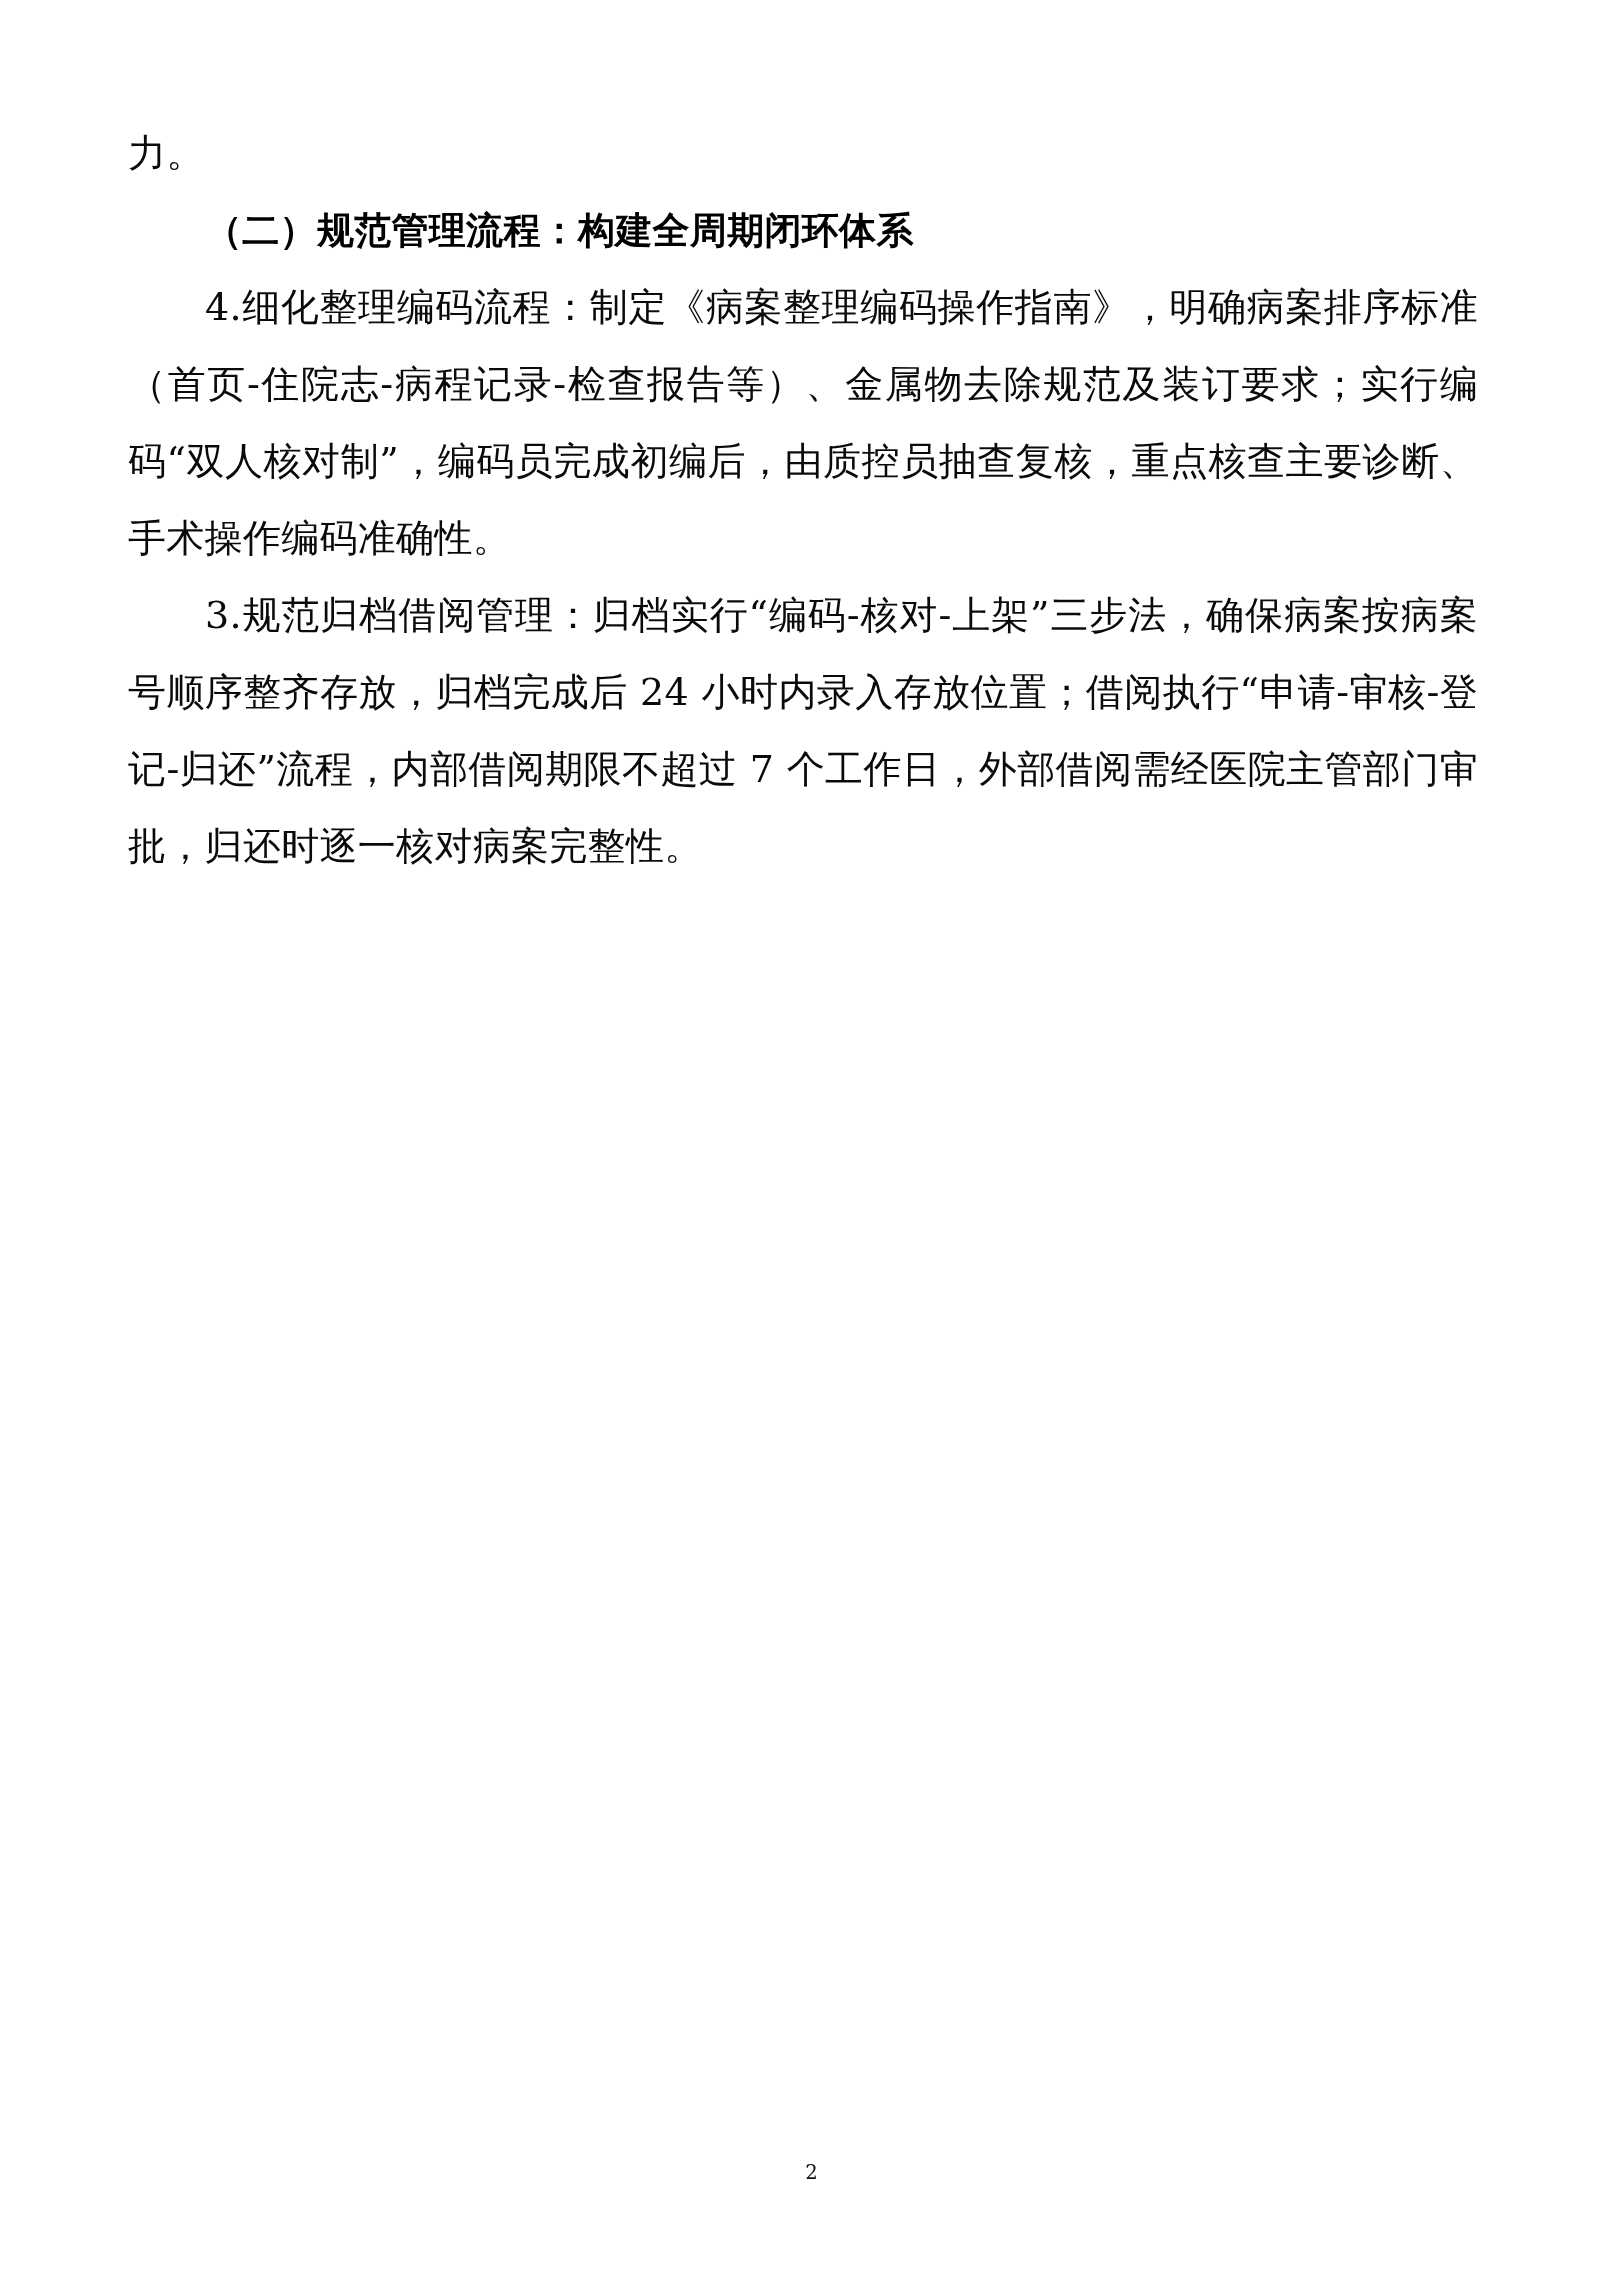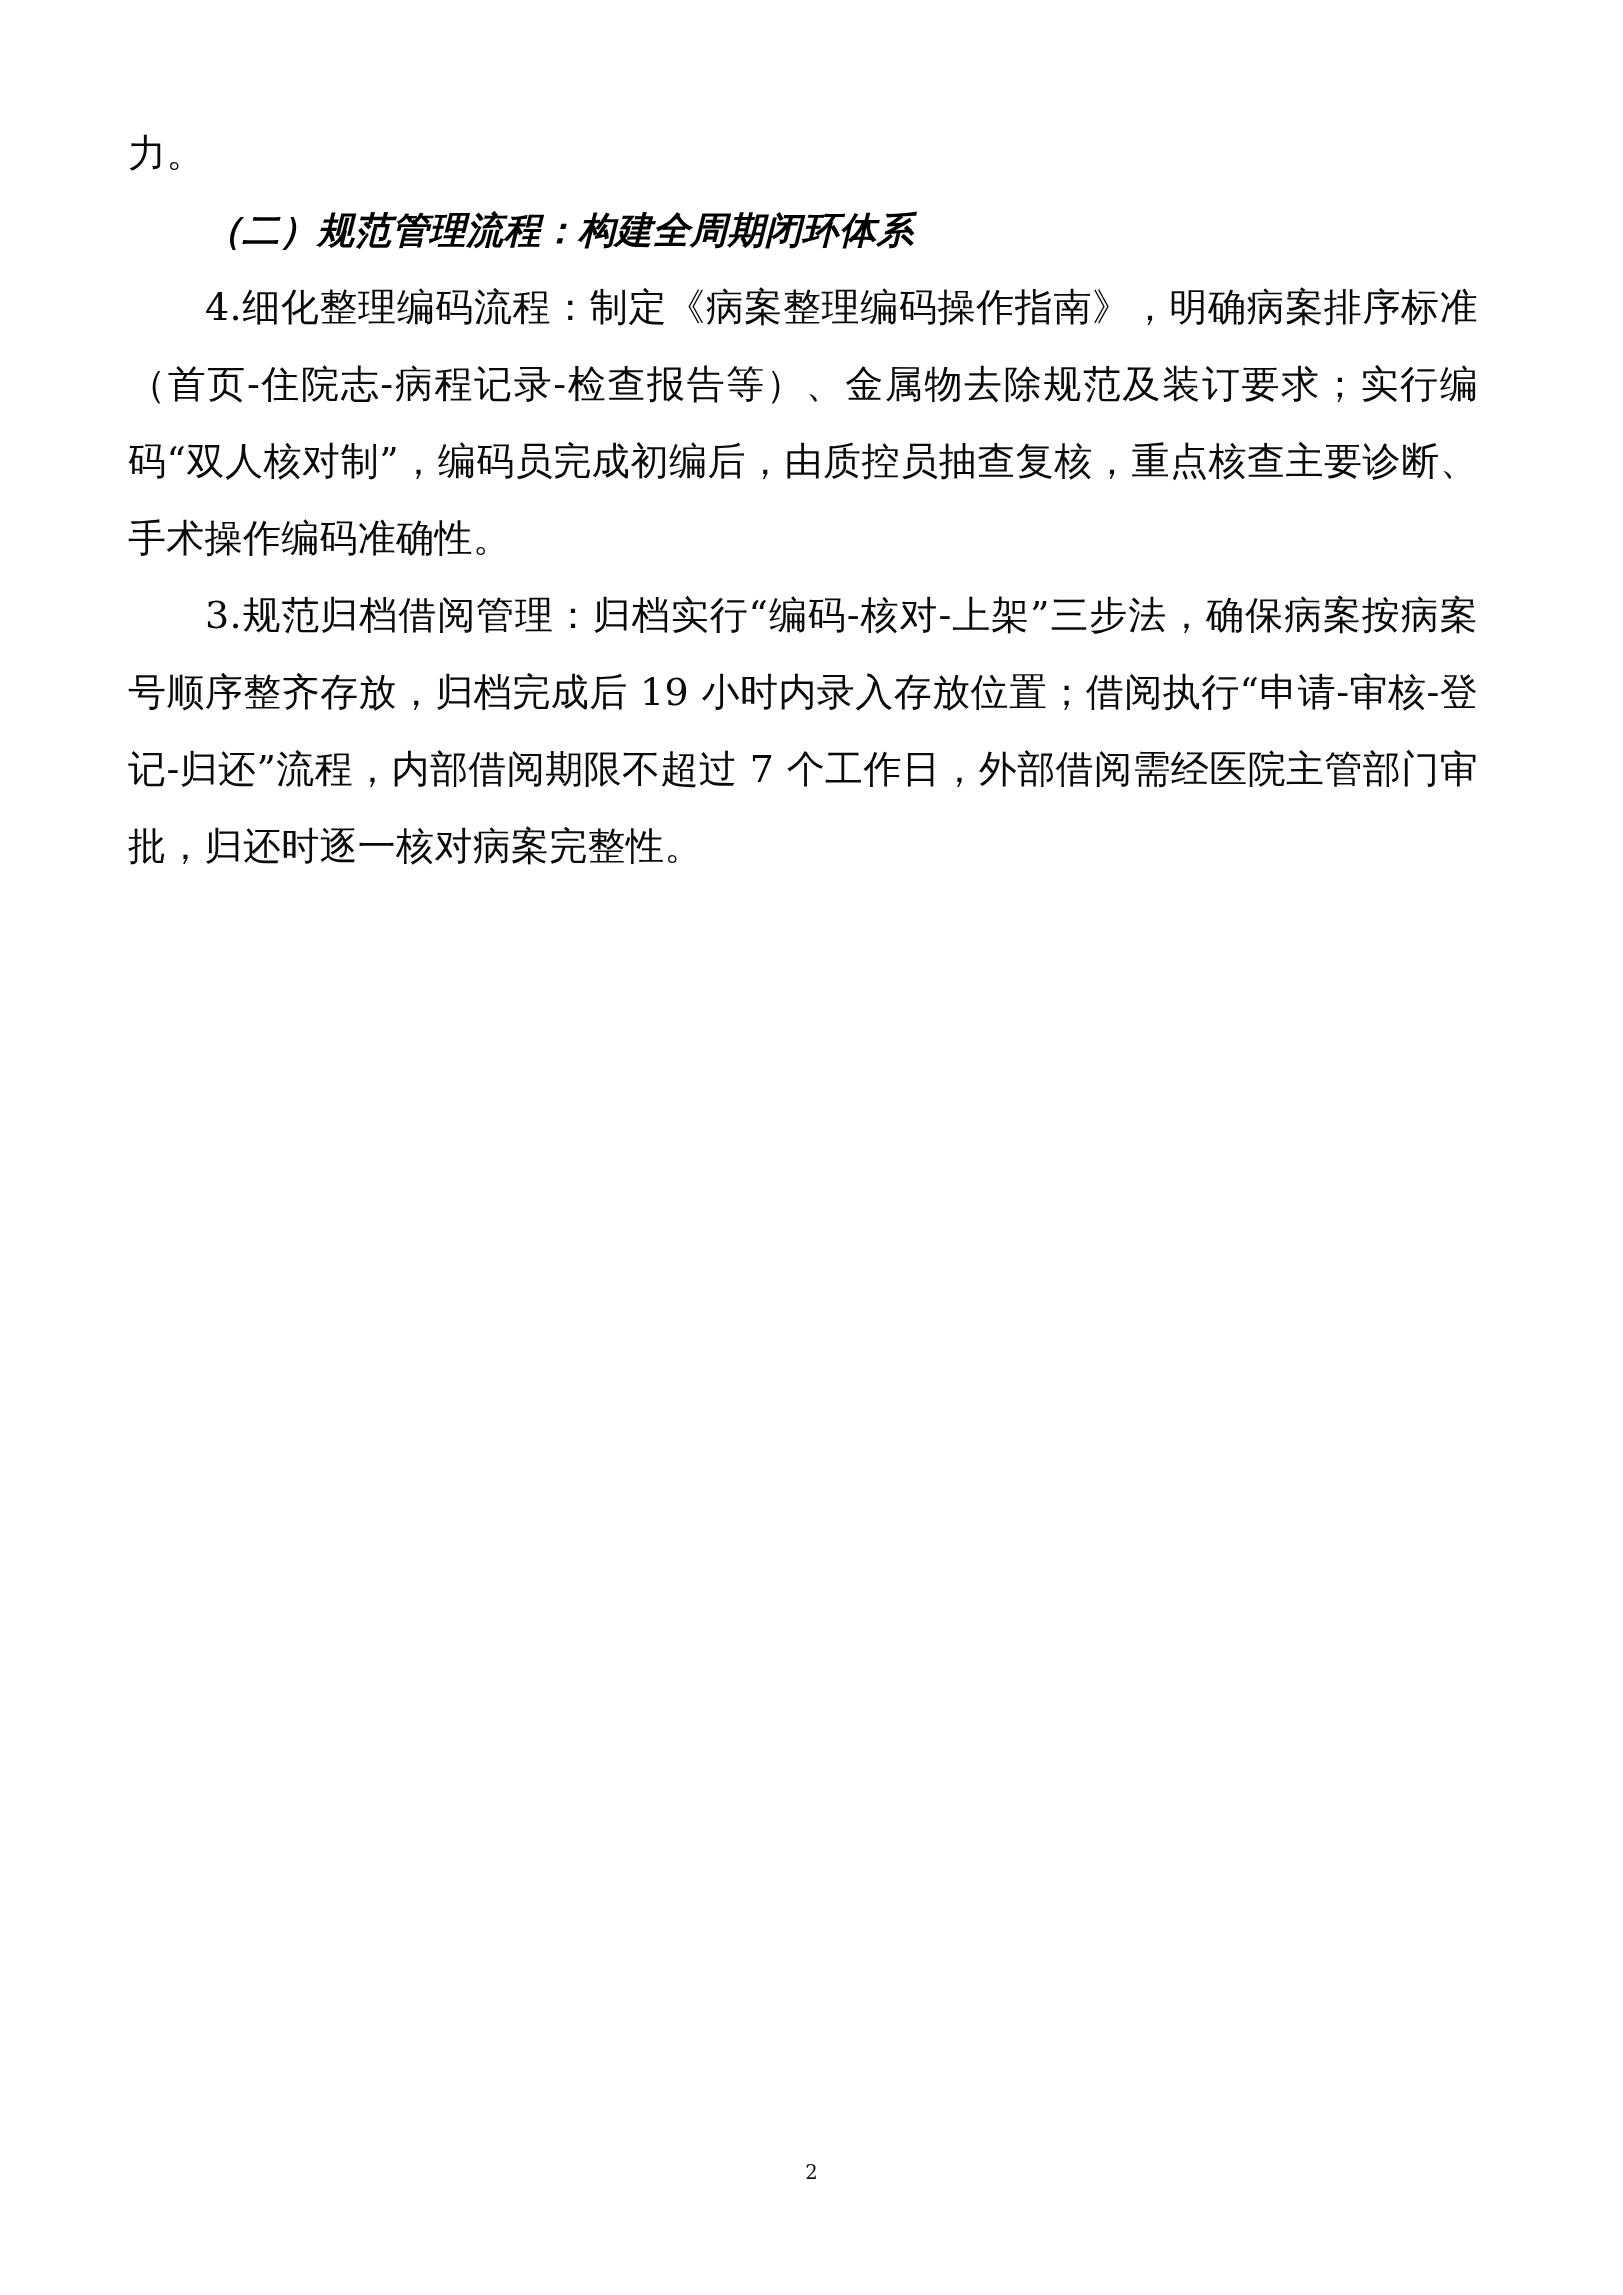--- a/index.html
+++ b/index.html
@@ -43,21 +43,20 @@
   .heading {
     font-family: "DejaVu Sans", "Liberation Sans", sans-serif;
     font-size: 37px;
     line-height: 77px;
     color: #000000;
     font-weight: 700;
     text-indent: 77px;
     margin: 0;
     letter-spacing: 0.3px;
     text-align: left;
-    font-style: italic;
   }
   .page-number {
     position: absolute;
     left: 0;
     right: 0;
     top: 2160px;
     text-align: center;
     font-family: "DejaVu Serif", "Liberation Serif", serif;
     font-size: 19.6px;
     color: #101010;
@@ -71,21 +70,21 @@
   <div class="content">
 
     <p class="para noindent">力。</p>
 
 
     <p class="heading">（二）规范管理流程：构建全周期闭环体系</p>
 
 
     <p class="para">4.细化整理编码流程：制定《病案整理编码操作指南》，明确病案排序标准（首页-住院志-病程记录-检查报告等）、金属物去除规范及装订要求；实行编码“双人核对制”，编码员完成初编后，由质控员抽查复核，重点核查主要诊断、手术操作编码准确性。</p>
 
-    <p class="para">3.规范归档借阅管理：归档实行“编码-核对-上架”三步法，确保病案按病案号顺序整齐存放，归档完成后 19 小时内录入存放位置；借阅执行“申请-审核-登记-归还”流程，内部借阅期限不超过 7 个工作日，外部借阅需经医院主管部门审批，归还时逐一核对病案完整性。</p>
+    <p class="para">3.规范归档借阅管理：归档实行“编码-核对-上架”三步法，确保病案按病案号顺序整齐存放，归档完成后 24 小时内录入存放位置；借阅执行“申请-审核-登记-归还”流程，内部借阅期限不超过 7 个工作日，外部借阅需经医院主管部门审批，归还时逐一核对病案完整性。</p>
 
 
 
 
 
   </div>
 
   <div class="page-number">2</div>
 </div>
 

